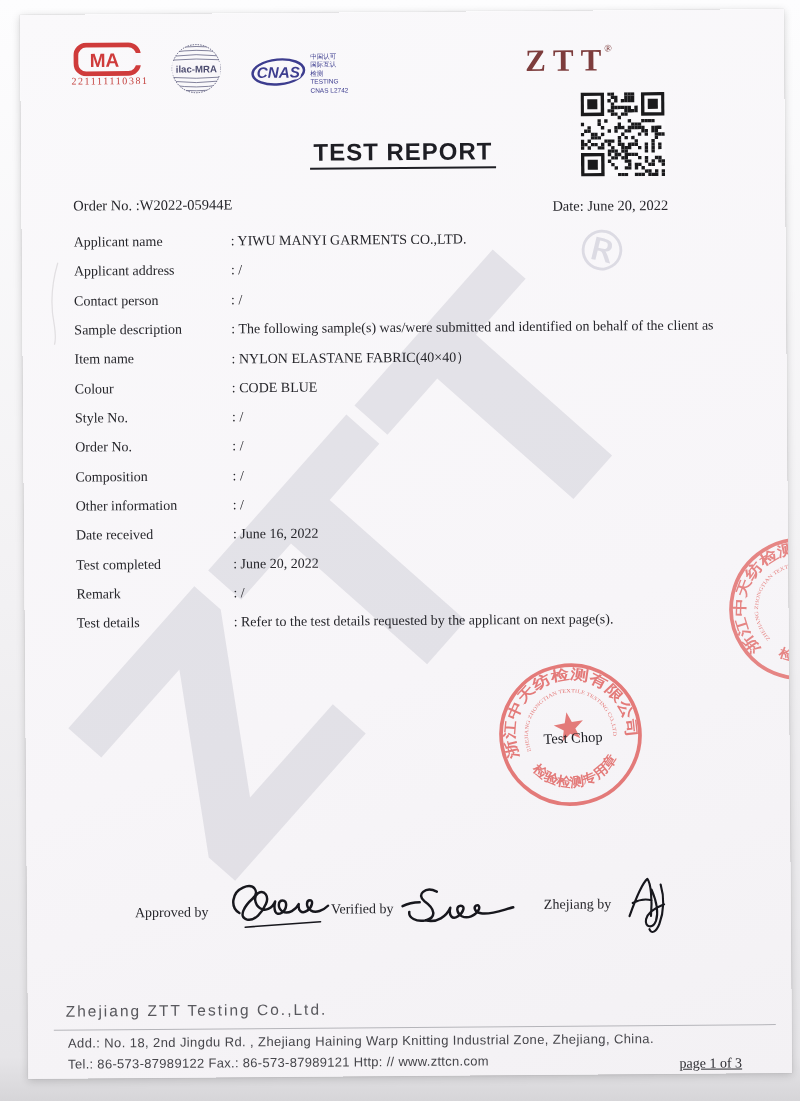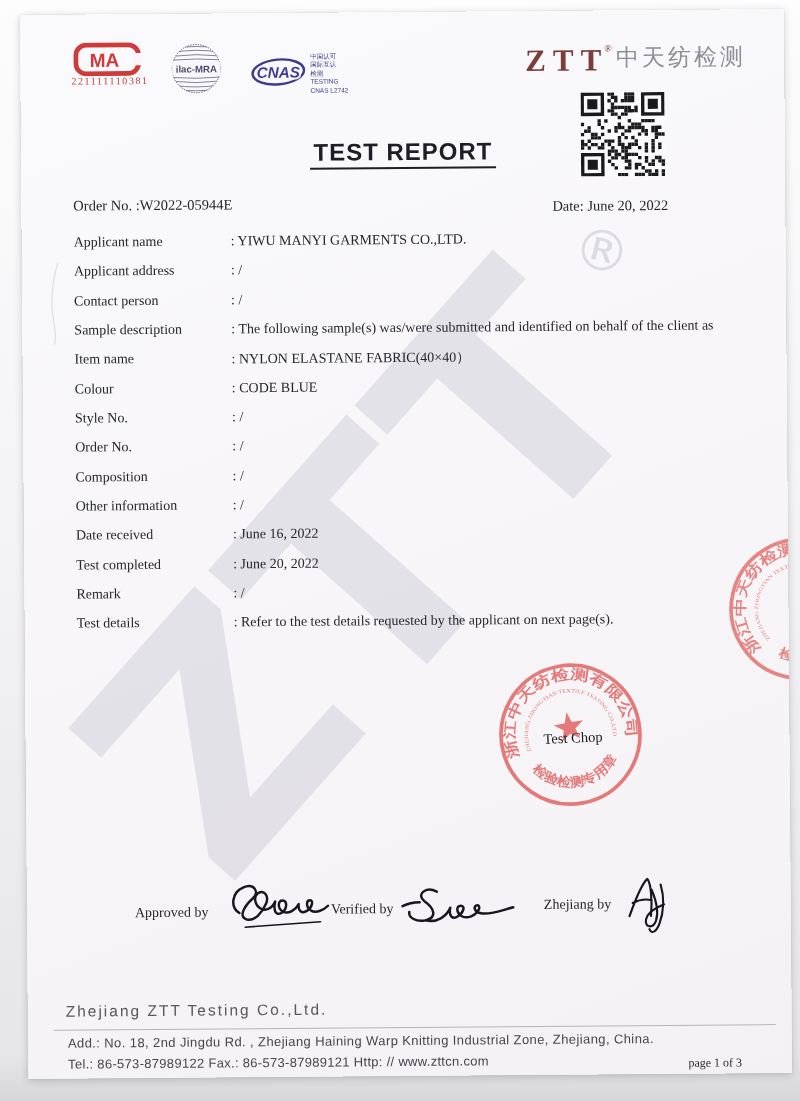--- a/index.html
+++ b/index.html
@@ -64,21 +64,21 @@
   .sig path{fill:none;stroke:#17171d;stroke-width:2.6;stroke-linecap:round;stroke-linejoin:round;}
   .sig path.thin{stroke-width:1.6;}
   
   .footer-co{position:absolute;left:38px;top:988px;font-family:"Liberation Sans",sans-serif;
     font-size:15.5px;letter-spacing:2px;color:#58585d;z-index:2;}
   .footer-line{position:absolute;left:26px;right:16px;top:1015px;border-top:1px solid #b5b5ba;z-index:2;}
   .footer-add{position:absolute;left:40px;top:1021px;font-family:"Liberation Sans",sans-serif;
     font-size:13px;letter-spacing:0.4px;color:#46464b;z-index:2;white-space:nowrap;}
   .footer-tel{position:absolute;left:40px;top:1042px;font-family:"Liberation Sans",sans-serif;
     font-size:13px;letter-spacing:0.3px;color:#46464b;z-index:2;white-space:nowrap;}
-  .footer-page{position:absolute;right:50px;top:1046px;font-size:12px;color:#2b2b30;z-index:2;}
+  .footer-page{position:absolute;right:50px;top:1046px;font-size:14px;color:#2b2b30;z-index:2;text-decoration:underline;}
   .crease{position:absolute;left:12px;top:244px;z-index:2;opacity:.5;}
 </style>
 </head>
 <body>
 
 <div class="photo">
   <div class="page">
 
     <div class="watermark">ZTT</div>
     <div class="watermark-reg">®</div>
@@ -123,21 +123,20 @@
       <div>中国认可</div>
       <div>国际互认</div>
       <div>检测</div>
       <div>TESTING</div>
       <div>CNAS L2742</div>
     </div>
 
     <div class="brand">
       <span class="ztt">ZTT</span>
       <span class="reg">®</span>
-      <span class="cn">中天纺检测</span>
     </div>
 
     <svg id="qr" class="abs" style="left:560px;top:82px;z-index:2" width="84" height="84" viewBox="0 0 84 84">
         <rect x="0" y="0" width="84" height="84" fill="#fbfafc"></rect>
         <rect x="26.88" y="0" width="3.36" height="3.36" fill="#1a1a1c"></rect>
         <rect x="30.24" y="0" width="3.36" height="3.36" fill="#1a1a1c"></rect>
         <rect x="43.68" y="0" width="3.36" height="3.36" fill="#1a1a1c"></rect>
         <rect x="47.04" y="0" width="3.36" height="3.36" fill="#1a1a1c"></rect>
         <rect x="50.4" y="0" width="3.36" height="3.36" fill="#1a1a1c"></rect>
         <rect x="30.24" y="3.36" width="3.36" height="3.36" fill="#1a1a1c"></rect>

